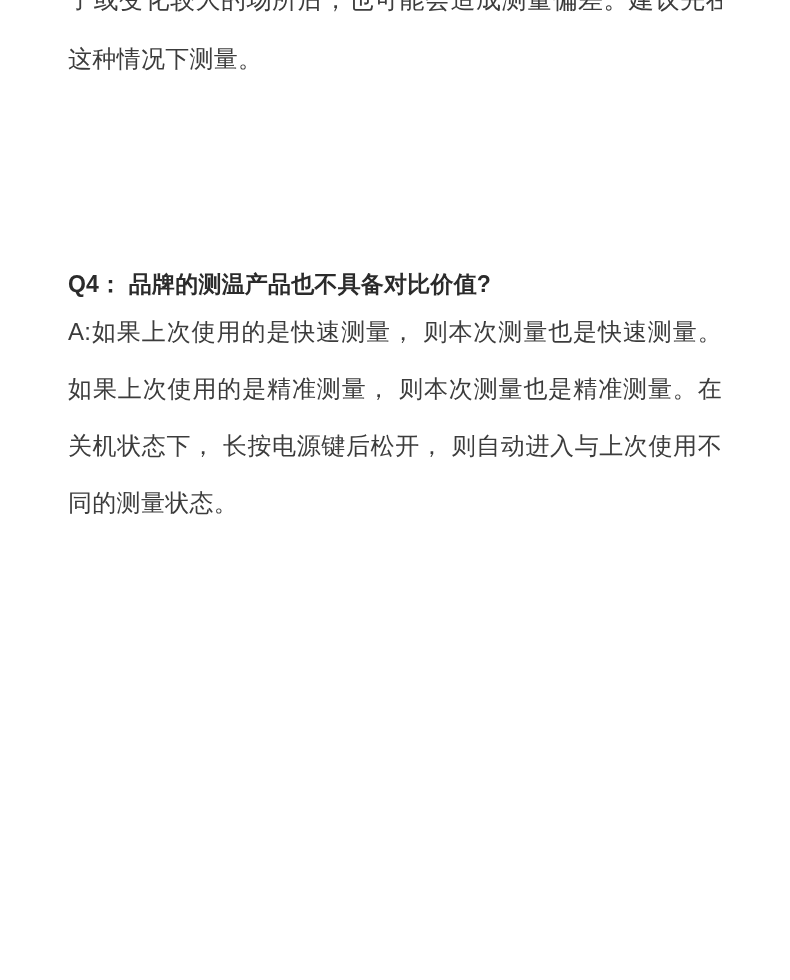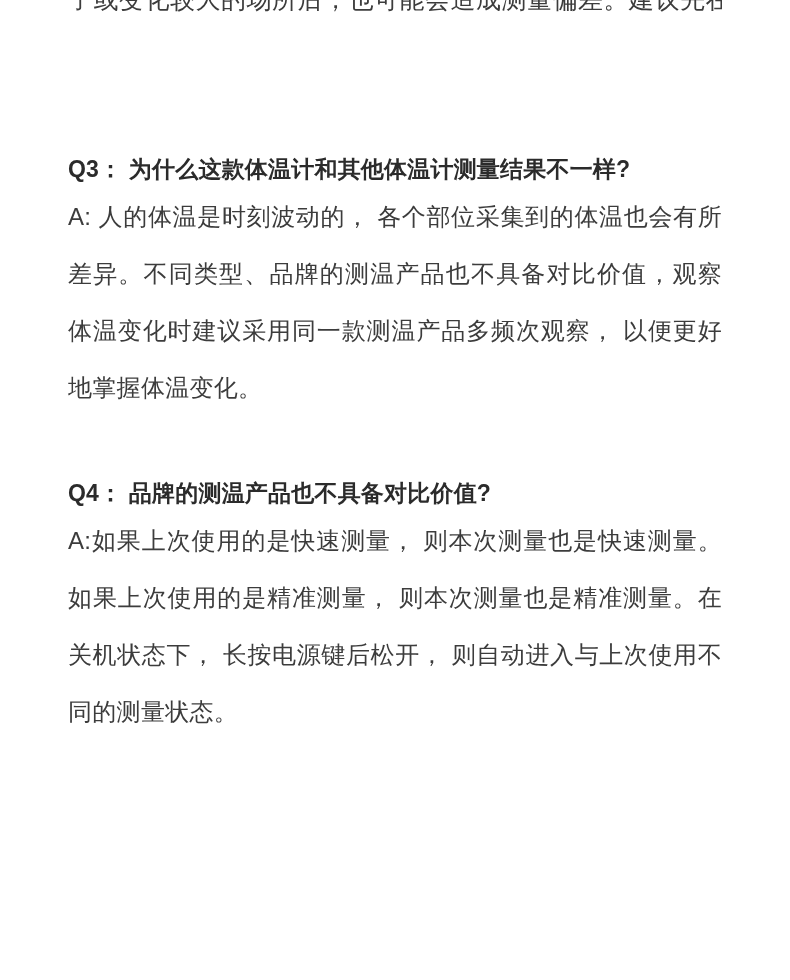--- a/index.html
+++ b/index.html
@@ -58,30 +58,27 @@
 </style>
 </head>
 <body>
 
 <div class="page">
 
   <div class="clipped-top">子或变化较大的场所后，也可能会造成测量偏差。建议先在</div>
 
   <div class="content">
 
+    <div class="a-line">这种情况下测量。</div>
 
     <div class="gap-lg"></div>
 
 
     <div class="gap-md"></div>
 
-    <div class="qa-block">
-      <div class="q-line">Q3： 为什么这款体温计和其他体温计测量结果不一样?</div>
-      <div class="a-line">A: 人的体温是时刻波动的， 各个部位采集到的体温也会有所差异。不同类型、品牌的测温产品也不具备对比价值，观察体温变化时建议采用同一款测温产品多频次观察， 以便更好地掌握体温变化。</div>
-    </div>
 
     <div class="gap-md"></div>
 
     <div class="qa-block">
       <div class="q-line">Q4： 品牌的测温产品也不具备对比价值?</div>
       <div class="a-line">A:如果上次使用的是快速测量， 则本次测量也是快速测量。如果上次使用的是精准测量， 则本次测量也是精准测量。在关机状态下， 长按电源键后松开， 则自动进入与上次使用不同的测量状态。</div>
     </div>
 
   </div>
 </div>

